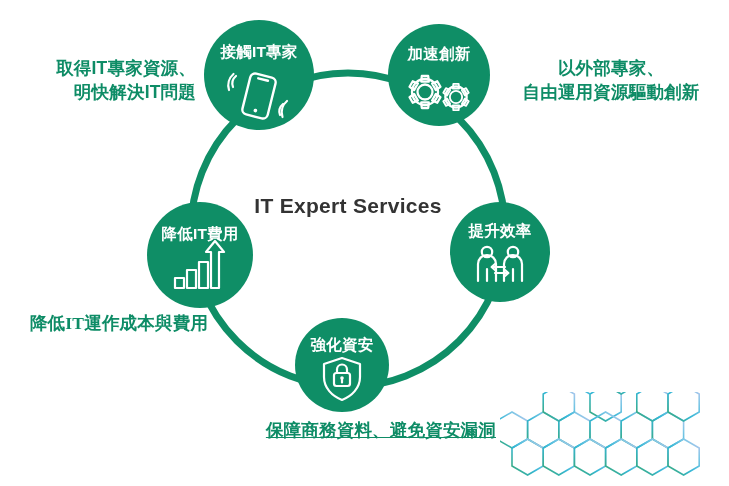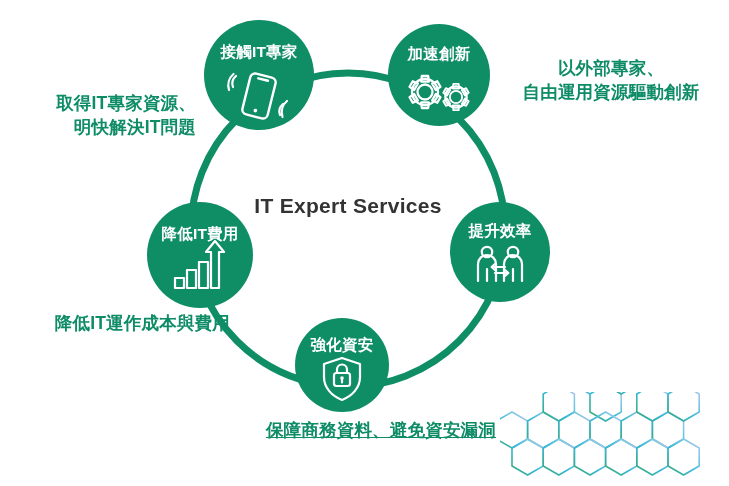--- a/index.html
+++ b/index.html
@@ -40,23 +40,23 @@
     position: absolute;
     color: #0e8c66;
     font-size: 17.5px;
     font-weight: 700;
     line-height: 1.38;
     white-space: pre-line;
     letter-spacing: 0.2px;
   }
   .cap-left  { text-align: right; }
   .cap-right { text-align: center; }
-  #cap-access   { left: 6px;  top: 56px;  width: 190px; margin-top: 35px; }
+  #cap-access   { left: 6px;  top: 56px;  width: 190px; }
   #cap-innov    { left: 498px; top: 56px;  width: 226px; }
-  #cap-cost     { left: 8px;  top: 311px; width: 222px; text-align: right; }
+  #cap-cost     { left: 8px;  top: 311px; width: 222px; text-align: center; font-family: Liberation Serif, serif; }
   #cap-eff      { left: 470px; top: 308px; width: 252px; }
   #cap-sec      { left: 196px; top: 418px; width: 300px; text-align: right; text-decoration: underline; }
 </style>
 </head>
 <body>
 
 <div id="stage">
 
   <svg id="diagram-svg" viewBox="0 0 729 486">
     <defs>

